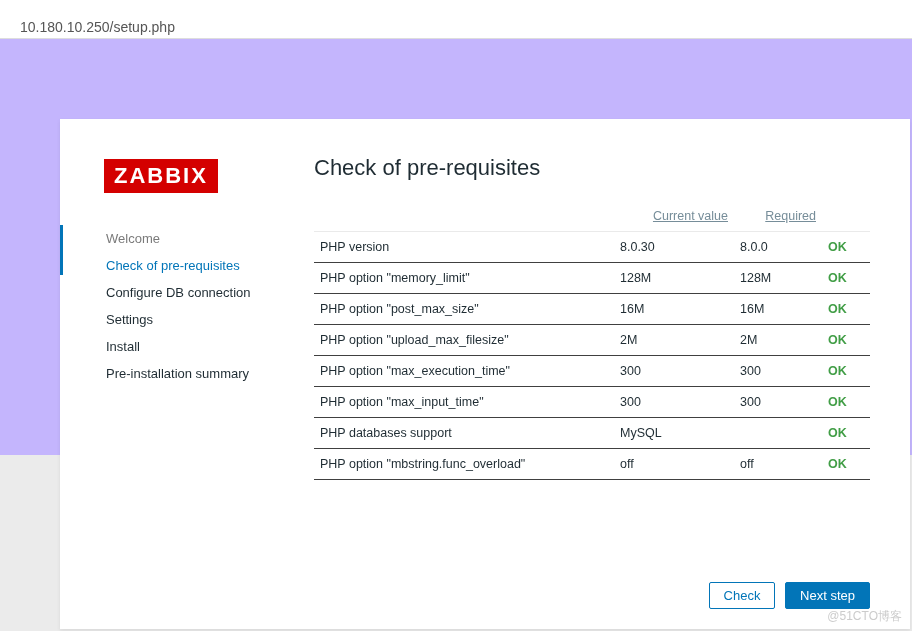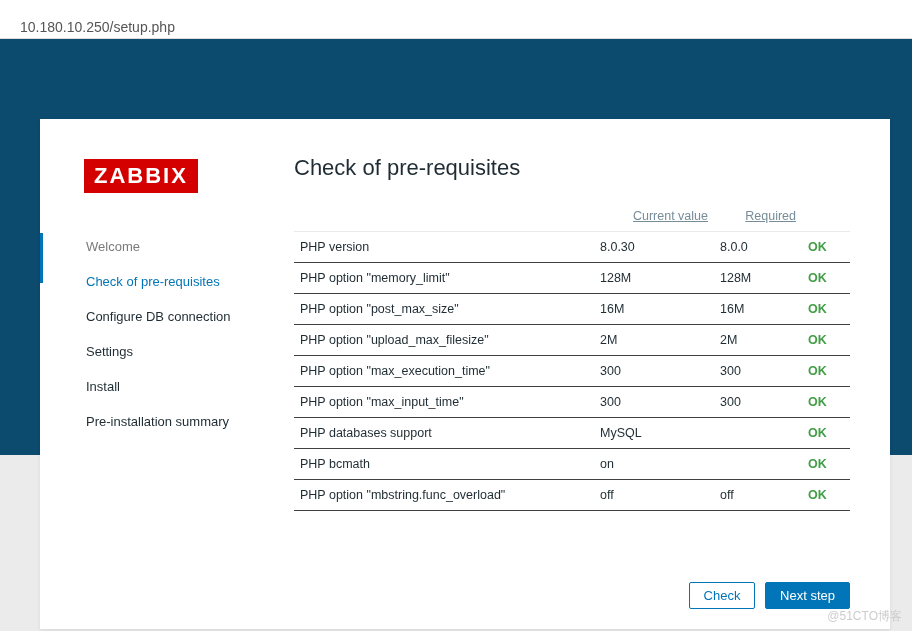--- a/index.html
+++ b/index.html
@@ -19,23 +19,23 @@
     .url-bar {
       background: #ffffff;
       height: 39px;
       line-height: 39px;
       padding: 8px 20px;
       color: #555;
       font-size: 14px;
       border-bottom: 1px solid #ddd;
     }
     .page-bg {
-      background: #0c4a6e;
+      background: #c4b5fd;
       padding-top: 80px;
-      padding-left: 40px;
+      padding-left: 60px;
       height: 416px;
     }
     .setup-container {
       background: #ffffff;
       width: 850px;
       height: 510px;
       padding: 40px 40px 0 44px;
       box-shadow: 0 2px 4px rgba(0,0,0,0.08);
       position: relative;
     }
@@ -59,21 +59,20 @@
       font-family: Arial, sans-serif;
     }
     .steps {
       list-style: none;
       border-left: 2px solid transparent;
     }
     .steps li {
       padding: 6px 0 6px 0;
       color: #1f2c33;
       cursor: pointer;
-      margin-top: 8px;
     }
     .steps li.done {
       color: #7a7a7a;
     }
     .steps li.current {
       color: #0275b8;
       position: relative;
     }
     .steps-wrap {
       position: relative;
@@ -248,26 +247,20 @@
                   <td>300</td>
                   <td class="status-ok">OK</td>
                 </tr>
                 <tr>
                   <td>PHP databases support</td>
                   <td>MySQL</td>
                   <td></td>
                   <td class="status-ok">OK</td>
                 </tr>
                 <tr>
-                  <td>PHP bcmath</td>
-                  <td>on</td>
-                  <td></td>
-                  <td class="status-ok">OK</td>
-                </tr>
-                <tr>
                   <td>PHP option "mbstring.func_overload"</td>
                   <td>off</td>
                   <td>off</td>
                   <td class="status-ok">OK</td>
                 </tr>
               </tbody>
           </table>
         </div>
       </div>
     </div>

